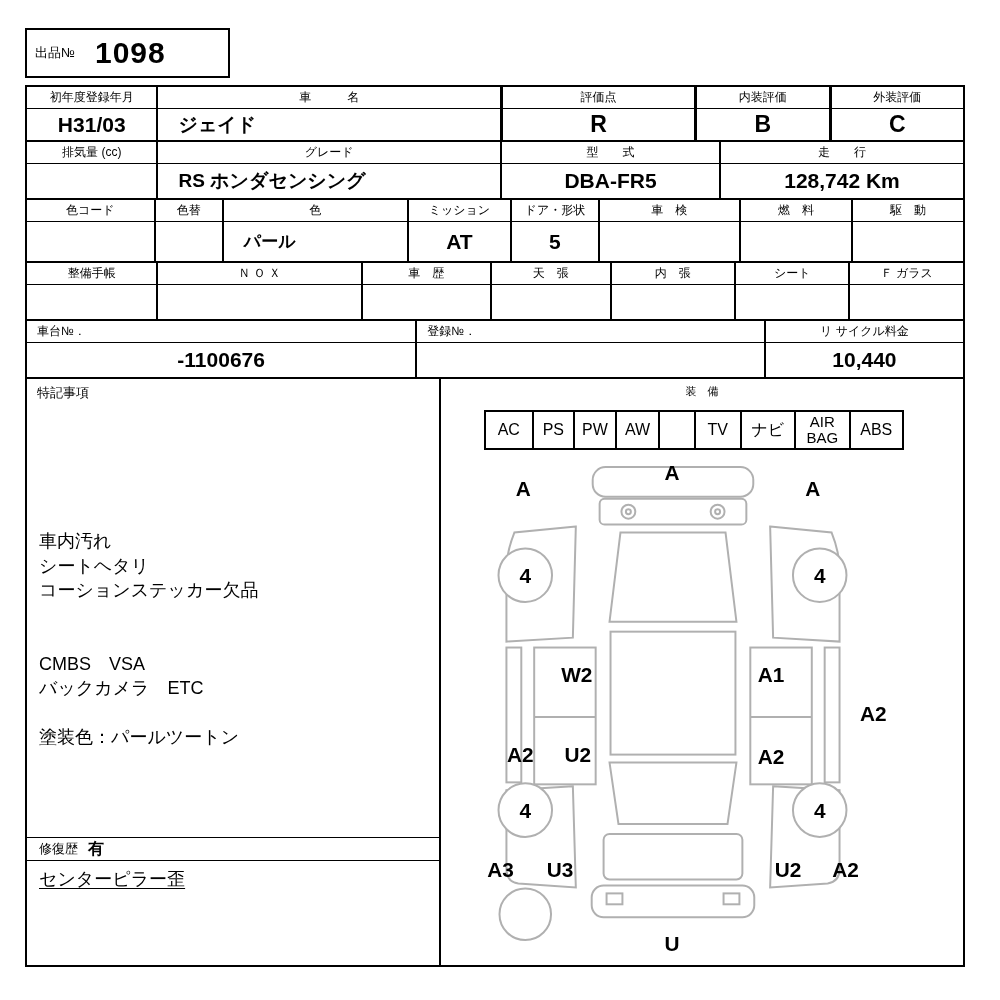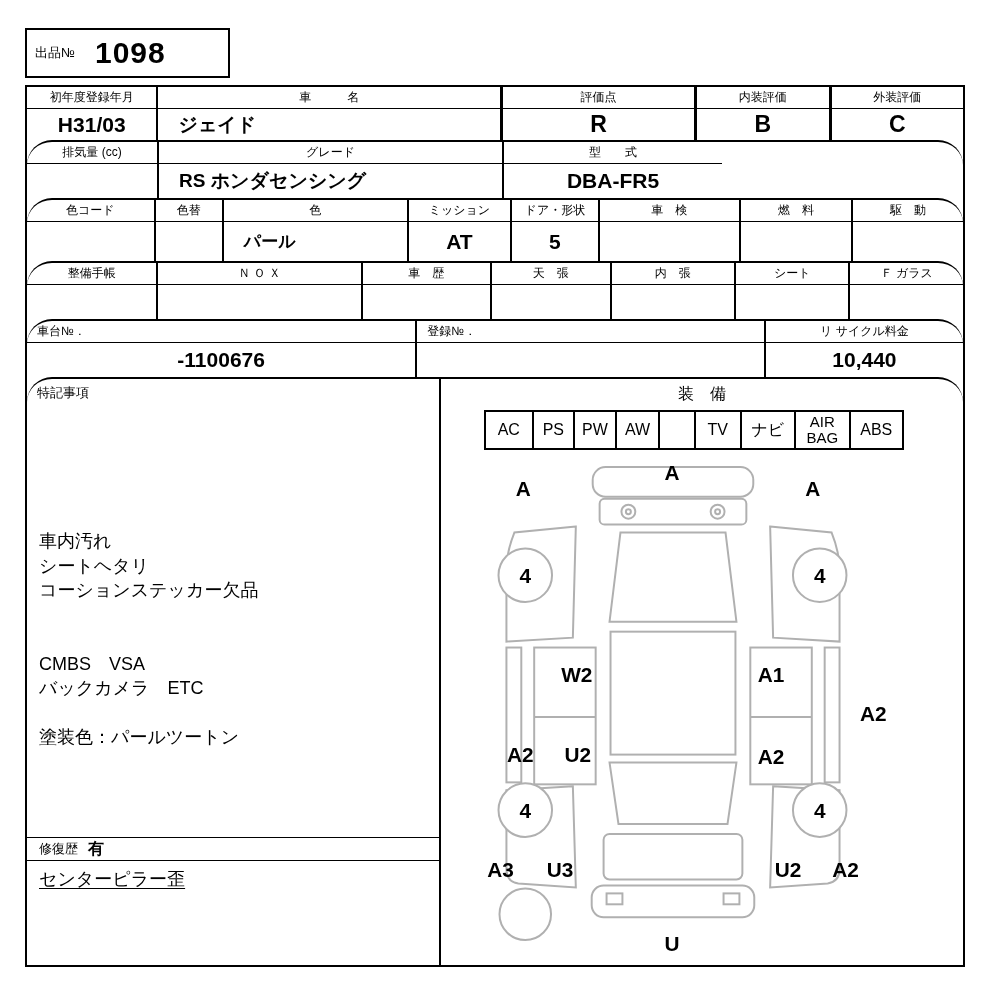--- a/index.html
+++ b/index.html
@@ -6,21 +6,21 @@
   html,body { background:#e8e8e8; }
   body { font-family:"Liberation Sans","DejaVu Sans",sans-serif; }
   .page { position:relative; width:1000px; height:1000px; background:#fff; color:#000; margin:0 auto; overflow:hidden; }
 
   .lot-box { position:absolute; left:25px; top:28px; width:205px; height:50px; border:2px solid #000;
              display:flex; align-items:center; gap:20px; padding-left:8px; background:#fff; }
   .lot-label { font-size:13px; }
   .lot-value { font-size:30px; font-weight:bold; letter-spacing:1px; }
 
   .sheet { position:absolute; left:25px; top:85px; width:940px; border:2px solid #000; background:#fff; }
-  .trow { display:flex;border-radius:25px; }
+  .trow { display:flex; }
   .trow + .trow { border-top:2px solid #000; }
   .cell { display:flex; flex-direction:column; min-width:0; }
   .cell + .cell { border-left:2px solid #000; }
   .cell.ev + .cell.ev, .cell.ev { border-left-width:3px; }
   .hdr { height:22px; flex:0 0 22px; border-bottom:1px solid #000; font-size:12px;
          display:flex; align-items:center; justify-content:center; white-space:nowrap; overflow:hidden; }
   .hdr.hl { justify-content:flex-start; padding-left:10px; }
   .val { flex:1; display:flex; align-items:center; justify-content:center; font-weight:bold; font-size:21px; white-space:nowrap; overflow:hidden; }
   .val.vl { justify-content:flex-start; padding-left:20px; }
   .val.big { font-size:23px; }
@@ -34,21 +34,21 @@
   .notes-label { position:absolute; top:5px; left:10px; font-size:13px; }
   .notes-body { position:absolute; top:150px; left:12px; right:8px; font-size:18px; }
   .nline { min-height:24.5px; line-height:24.5px; white-space:pre; }
 
   .repair-sec { position:absolute; left:0; right:0; top:458px; }
   .repair-head { border-top:1px solid #000; border-bottom:1px solid #000; height:24px;
                  display:flex; align-items:center; gap:10px; padding-left:12px; font-size:13px; }
   .repair-val { font-weight:bold; font-size:16px; }
   .repair-note { padding:6px 0 0 12px; font-size:18px; text-decoration:underline; text-underline-offset:3px; }
 
-  .equip-label { position:absolute; top:5px; left:0; right:0; text-align:center; font-size:16px; }
+  .equip-label { position:absolute; top:5px; left:0; right:0; text-align:center; font-size:11px; }
   .equip-row { position:absolute; top:31px; left:43px; width:420px; height:40px; display:flex; border:2px solid #000; }
   .eq-cell { display:flex; align-items:center; justify-content:center; font-size:16px; font-weight:normal;
              text-align:center; line-height:1.05; overflow:hidden; }
   .eq-cell + .eq-cell { border-left:2px solid #000; }
   .eq-cell.two-line { font-size:15px; white-space:normal; padding:0 4px; }
 
   .diagram { position:absolute; top:73px; left:0; }
   .car-line { stroke:#b0b0b0; stroke-width:2; fill:none; }
   .car-fill { stroke:#b0b0b0; stroke-width:2; fill:#fff; }
   text.mark { font-family:"Liberation Sans","DejaVu Sans",sans-serif; font-size:21px; font-weight:bold;
@@ -93,20 +93,24 @@
       <div class="cell" style="width:130px">
         <div class="hdr">排気量 (cc)</div>
       </div>
       <div class="cell" style="width:345px">
         <div class="hdr">グレード</div>
         <div class="val vl mid">RS ホンダセンシング</div>
       </div>
       <div class="cell" style="width:220px">
         <div class="hdr">型　　式</div>
         <div class="val">DBA-FR5</div>
+      </div>
+      <div class="cell" style="width:245px">
+        <div class="hdr">走　　行</div>
+        <div class="val">128,742 Km</div>
       </div>
     </div>
 
     <div class="trow" style="height:63px">
       <div class="cell" style="width:130px">
         <div class="hdr">色コード</div>
         <div class="val"></div>
       </div>
       <div class="cell" style="width:70px">
         <div class="hdr">色替</div>

